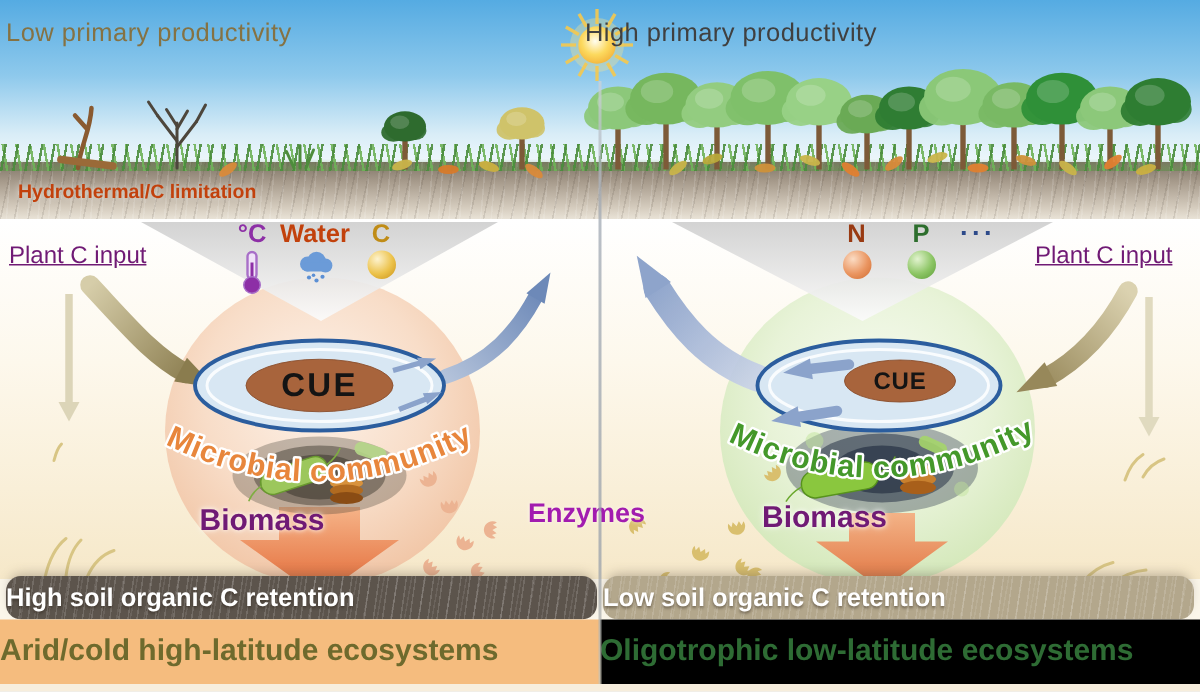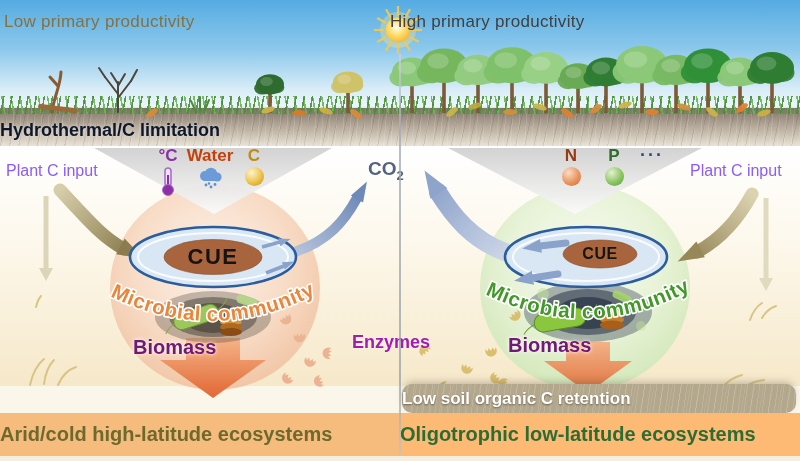--- a/index.html
+++ b/index.html
@@ -26,23 +26,23 @@
   
   .sphereL{left:110px;top:185px;width:210px;height:205px;border-radius:50%;
     background:radial-gradient(circle at 48% 38%,#fdf2e9 0%,#f8ddc8 45%,#f1c5a5 78%,rgba(241,197,165,0) 100%);}
   .sphereR{left:480px;top:185px;width:210px;height:205px;border-radius:50%;
     background:radial-gradient(circle at 50% 38%,#f7fbf1 0%,#e8f3d8 45%,#d4e8ba 78%,rgba(212,232,186,0) 100%);}
   
   .lbl{position:absolute;text-align:left;}
   .prod{width:400px;top:12px;font-size:17px;letter-spacing:.3px;}
   .prodL{left:4px;color:#857243;}
   .prodR{left:390px;color:#404040;}
-  .limit{width:400px;top:120px;font-size:18px;font-weight:bold;color:#0f172a;
-    text-shadow:0 0 4px rgba(255,255,255,.55);}
-  .plant{width:112px;top:162px;font-size:16px;color:#8b5cf6;}
+  .limit{width:400px;top:120px;font-size:13px;font-weight:bold;color:#c2410c;
+    text-shadow:0 0 4px rgba(255,255,255,.55);padding-left:12px;}
+  .plant{width:112px;top:162px;font-size:16px;color:#701a75;text-decoration:underline;}
   .factor{position:absolute;top:147px;width:56px;display:flex;flex-direction:column;align-items:center;gap:3px;}
   .flabel{font-size:17px;font-weight:bold;line-height:17px;}
   .fdots{font-size:18px;letter-spacing:2px;line-height:17px;}
   .ball{width:19px;height:19px;border-radius:50%;}
   .ball-gold{background:radial-gradient(circle at 35% 30%,#fdf3cf,#ecc24a 55%,#c89018);}
   .ball-orange{background:radial-gradient(circle at 35% 30%,#fbdcc4,#ea9560 55%,#cf6a2e);}
   .ball-green{background:radial-gradient(circle at 35% 30%,#e2f3cf,#8cc564 55%,#5d9c38);}
   .co2{left:368px;top:158px;width:64px;font-size:19px;font-weight:bold;color:#53647f;}
   .co2 sub{font-size:13px;}
   .enz{left:352px;top:332px;width:96px;font-size:18px;font-weight:bold;color:#a21caf;
@@ -470,32 +470,34 @@
     <span class="ball ball-orange"></span>
   </div>
   <div class="factor" style="left:586px">
     <span class="flabel" style="color: rgb(45, 110, 45);">P</span>
     <span class="ball ball-green"></span>
   </div>
   <div class="factor" style="left:624px">
     <span class="flabel fdots" style="color: rgb(45, 74, 138);">···</span>
   </div>
 
-  <div class="lbl co2"><span>CO</span><sub>2</sub></div>
   <div class="lbl enz">Enzymes</div>
 
   <div class="lbl biomass" style="left:133px;top:336px">Biomass</div>
   <div class="lbl biomass" style="left:508px;top:334px">Biomass</div>
 
+  <div class="abs retband" style="left: 4px; width: 394px; background-color: rgb(92, 84, 76);">
+    <div class="lbl">High soil organic C retention</div>
+  </div>
   <div class="abs retband" style="left: 402px; width: 394px; background-color: rgb(179, 167, 140);">
     <div class="lbl">Low soil organic C retention</div>
   </div>
 
   <div class="abs footband" style="left: 0px; background-color: rgb(245, 188, 126);">
     <div class="lbl" style="color: rgb(110, 106, 45);">Arid/cold high-latitude ecosystems</div>
   </div>
-  <div class="abs footband" style="left: 400px; background-color: #fdba74;">
+  <div class="abs footband" style="left: 400px; background-color: #000000;">
     <div class="lbl" style="color: rgb(46, 108, 52);">Oligotrophic low-latitude ecosystems</div>
   </div>
   <div class="abs bstrip"></div>
 
   <div class="abs divider"></div>
 </div>
 
 </body></html>

